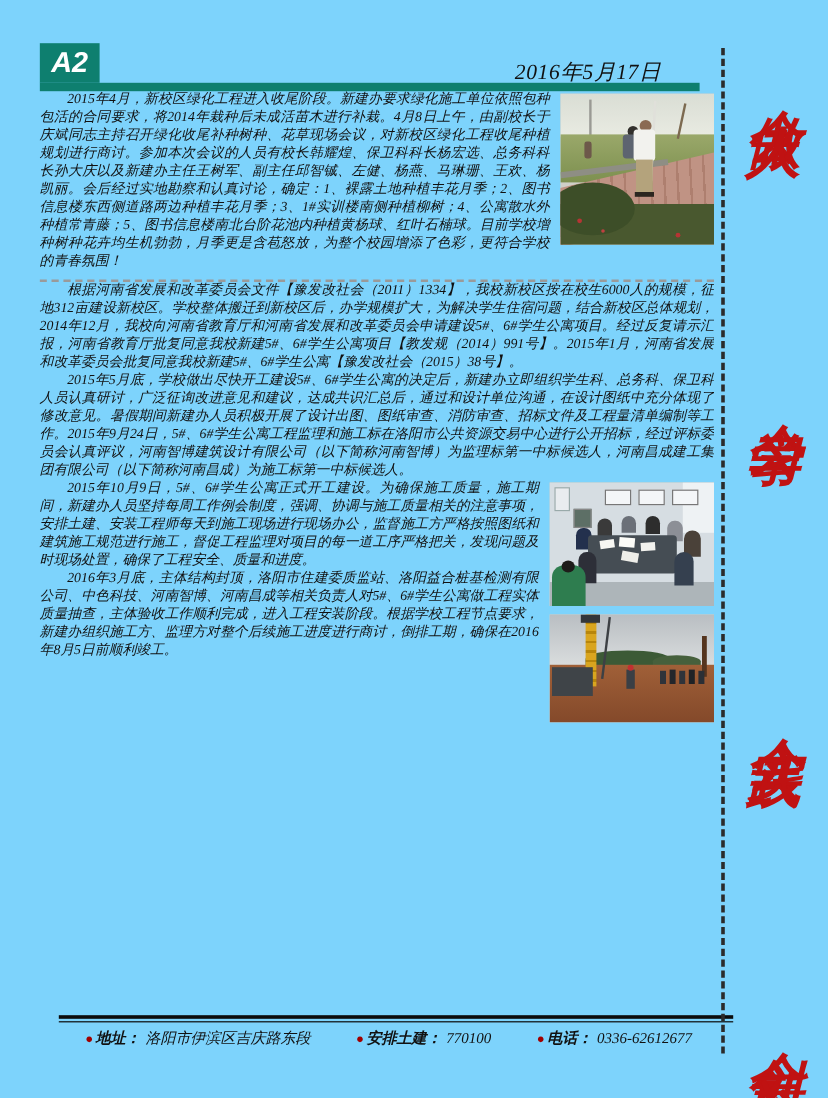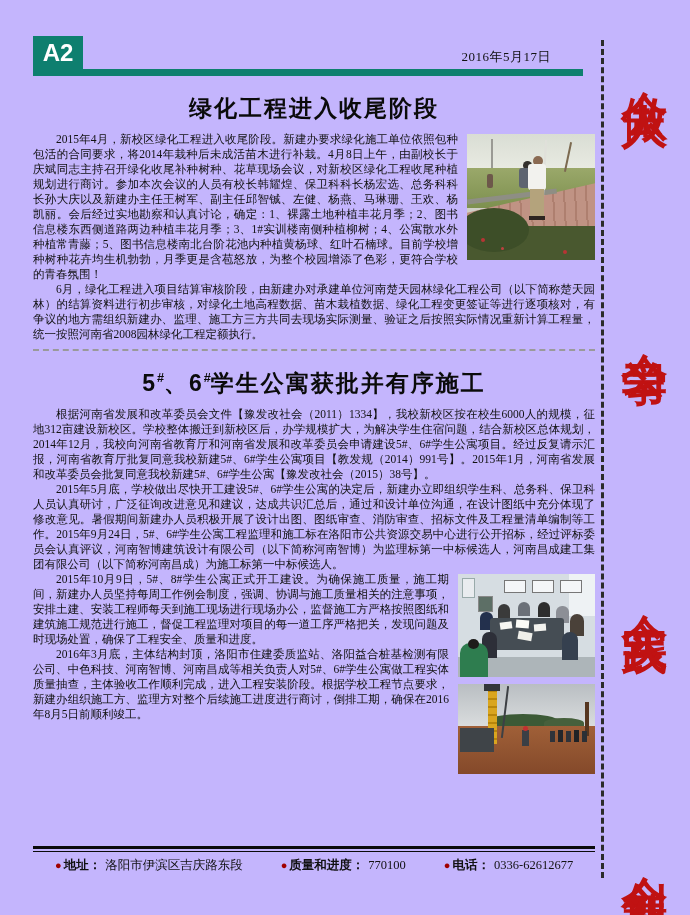--- a/index.html
+++ b/index.html
@@ -1,34 +1,34 @@
 <!DOCTYPE html>
 <html><head>
 <meta charset="utf-8">
 <style>
   * { box-sizing: border-box; }
   html,body { margin:0; padding:0; }
   body {
     width:690px; height:915px; position:relative; background:#ffffff;
     font-family:"Liberation Serif","DejaVu Serif",serif; color:#111;
   }
-  .page { position:absolute; inset:0; background:#c4b5fd; overflow:hidden; }
+  .page { position:absolute; inset:0; background:#7dd3fc; overflow:hidden;font-style:italic; }
 
   
   .main { position:absolute; left:33px; top:0; width:562px; height:915px; }
   .flowarea { position:absolute; left:0; top:0; width:562px; height:843px; overflow:hidden; }
 
   
   .masthead { position:relative; height:76px; }
   .edition-box {
     position:absolute; left:0; top:36px; width:50px; height:33px;
     background:#0e7f6f; color:#fff; display:flex; align-items:center; justify-content:center;
     font-family:"Liberation Sans","DejaVu Sans",sans-serif; font-weight:700; font-size:24px;
   }
-  .issue-date { position:absolute; right:44px; top:48px; font-size:13px; letter-spacing:.5px; }
+  .issue-date { position:absolute; right:44px; top:48px; font-size:18px; letter-spacing:.5px; }
   .teal-bar { position:absolute; left:0; top:69px; width:550px; height:7px; background:#0e7f6f; }
 
   
   h1.a-title {
     margin:17px 0 8px; text-align:center; font-family:"Liberation Sans","DejaVu Sans",sans-serif;
     font-weight:700; font-size:23px; letter-spacing:2px; color:#0b0b0b;
   }
   h1.a-title sup { font-size:55%; vertical-align:super; letter-spacing:0; }
   .a-body { font-size:11.5px; line-height:15px; text-align:justify; }
   .a-body p { margin:0; text-indent:2em; }
@@ -100,21 +100,21 @@
   .p3-mast2{right:6px;top:18px;width:4px;height:34px;background:#55351f;}
   .p3-worker{left:64px;top:46px;width:7px;height:16px;background:#3a3f45;}
   .p3-helmet{left:65px;top:42px;width:5px;height:5px;background:#c23030;border-radius:50%;}
   .p3-g1{left:92px;top:47px;width:5px;height:11px;background:#2f333a;}
   .p3-g2{left:100px;top:46px;width:5px;height:12px;background:#23262b;}
   .p3-g3{left:108px;top:47px;width:5px;height:11px;background:#2f333a;}
   .p3-g4{left:116px;top:46px;width:5px;height:12px;background:#1f2226;}
   .p3-g5{left:124px;top:47px;width:5px;height:11px;background:#2b2f35;}
 
   
-  .pagefooter { position:absolute; left:0; top:846px; width:562px; }
+  .pagefooter { position:absolute; left:16px; top:846px; width:562px; }
   .foot-rule { border-top:3px solid #0b0b0b; border-bottom:1px solid #0b0b0b; height:6px; }
   .foot-row { display:flex; gap:38px; padding-left:22px; margin-top:5px; font-size:12.5px; }
   .foot-item { white-space:nowrap; }
   .bullet { color:#a00000; font-size:11px; margin-right:2px; }
   .foot-label { font-weight:700; }
   .foot-value { margin-left:4px; }
 
   
   .sidebar {
     position:absolute; left:601px; top:40px; width:86px; height:838px;
@@ -138,21 +138,20 @@
 
       <div class="masthead">
         <div class="edition-box">
           <span>A2</span>
         </div>
         <div class="issue-date">2016年5月17日</div>
         <div class="teal-bar"></div>
       </div>
 
       <article>
-        <h1 class="a-title">绿化工程进入收尾阶段</h1>
         <div class="a-body">
           <div class="photo photo1">
             <div class="p1-sky"></div>
             <div class="p1-lamp"></div>
             <div class="p1-grass"></div>
             <div class="p1-path"></div>
             <div class="p1-curb"></div>
             <div class="p1-far"></div>
             <div class="p1-pole"></div>
             <div class="p1-twig"></div>
@@ -162,28 +161,26 @@
             <div class="p1-shirt"></div>
             <div class="p1-pants"></div>
             <div class="p1-shoes"></div>
             <div class="p1-bush"></div>
             <div class="p1-bush2"></div>
             <div class="p1-flower1"></div>
             <div class="p1-flower2"></div>
             <div class="p1-flower3"></div>
           </div>
           <p>2015年4月，新校区绿化工程进入收尾阶段。新建办要求绿化施工单位依照包种包活的合同要求，将2014年栽种后未成活苗木进行补栽。4月8日上午，由副校长于庆斌同志主持召开绿化收尾补种树种、花草现场会议，对新校区绿化工程收尾种植规划进行商讨。参加本次会议的人员有校长韩耀煌、保卫科科长杨宏选、总务科科长孙大庆以及新建办主任王树军、副主任邱智铖、左健、杨燕、马琳珊、王欢、杨凯丽。会后经过实地勘察和认真讨论，确定：1、裸露土地种植丰花月季；2、图书信息楼东西侧道路两边种植丰花月季；3、1#实训楼南侧种植柳树；4、公寓散水外种植常青藤；5、图书信息楼南北台阶花池内种植黄杨球、红叶石楠球。目前学校增种树种花卉均生机勃勃，月季更是含苞怒放，为整个校园增添了色彩，更符合学校的青春氛围！</p>
-          <p>6月，绿化工程进入项目结算审核阶段，由新建办对承建单位河南楚天园林绿化工程公司（以下简称楚天园林）的结算资料进行初步审核，对绿化土地高程数据、苗木栽植数据、绿化工程变更签证等进行逐项核对，有争议的地方需组织新建办、监理、施工方三方共同去现场实际测量、验证之后按照实际情况重新计算工程量，统一按照河南省2008园林绿化工程定额执行。</p>
         </div>
       </article>
 
       <div class="article-sep"></div>
 
       <article>
-        <h1 class="a-title"><span>5</span><sup>#</sup><span>、6</span><sup>#</sup><span>学生公寓获批并有序施工</span></h1>
         <div class="a-body">
           <p>根据河南省发展和改革委员会文件【豫发改社会（2011）1334】，我校新校区按在校生6000人的规模，征地312亩建设新校区。学校整体搬迁到新校区后，办学规模扩大，为解决学生住宿问题，结合新校区总体规划，2014年12月，我校向河南省教育厅和河南省发展和改革委员会申请建设5#、6#学生公寓项目。经过反复请示汇报，河南省教育厅批复同意我校新建5#、6#学生公寓项目【教发规（2014）991号】。2015年1月，河南省发展和改革委员会批复同意我校新建5#、6#学生公寓【豫发改社会（2015）38号】。</p>
           <p>2015年5月底，学校做出尽快开工建设5#、6#学生公寓的决定后，新建办立即组织学生科、总务科、保卫科人员认真研讨，广泛征询改进意见和建议，达成共识汇总后，通过和设计单位沟通，在设计图纸中充分体现了修改意见。暑假期间新建办人员积极开展了设计出图、图纸审查、消防审查、招标文件及工程量清单编制等工作。2015年9月24日，5#、6#学生公寓工程监理和施工标在洛阳市公共资源交易中心进行公开招标，经过评标委员会认真评议，河南智博建筑设计有限公司（以下简称河南智博）为监理标第一中标候选人，河南昌成建工集团有限公司（以下简称河南昌成）为施工标第一中标候选人。</p>
           <div class="photostack">
             <div class="photo photo2">
               <div class="p2-wall"></div>
               <div class="p2-window"></div>
               <div class="p2-poster"></div>
               <div class="p2-f1"></div>
               <div class="p2-f2"></div>
@@ -221,31 +218,31 @@
               <div class="p3-worker"></div>
               <div class="p3-helmet"></div>
 
               <div class="p3-g1"></div>
               <div class="p3-g2"></div>
               <div class="p3-g3"></div>
               <div class="p3-g4"></div>
               <div class="p3-g5"></div>
             </div>
           </div>
-          <p>2015年10月9日，5#、8#学生公寓正式开工建设。为确保施工质量，施工期间，新建办人员坚持每周工作例会制度，强调、协调与施工质量相关的注意事项，安排土建、安装工程师每天到施工现场进行现场办公，监督施工方严格按照图纸和建筑施工规范进行施工，督促工程监理对项目的每一道工序严格把关，发现问题及时现场处置，确保了工程安全、质量和进度。</p>
+          <p>2015年10月9日，5#、6#学生公寓正式开工建设。为确保施工质量，施工期间，新建办人员坚持每周工作例会制度，强调、协调与施工质量相关的注意事项，安排土建、安装工程师每天到施工现场进行现场办公，监督施工方严格按照图纸和建筑施工规范进行施工，督促工程监理对项目的每一道工序严格把关，发现问题及时现场处置，确保了工程安全、质量和进度。</p>
           <p>2016年3月底，主体结构封顶，洛阳市住建委质监站、洛阳益合桩基检测有限公司、中色科技、河南智博、河南昌成等相关负责人对5#、6#学生公寓做工程实体质量抽查，主体验收工作顺利完成，进入工程安装阶段。根据学校工程节点要求，新建办组织施工方、监理方对整个后续施工进度进行商讨，倒排工期，确保在2016年8月5日前顺利竣工。</p>
         </div>
       </article>
     </div>
 
     <div class="pagefooter">
       <div class="foot-rule"></div>
       <div class="foot-row">
         <span class="foot-item"><span class="bullet">●</span><span class="foot-label">地址：</span><span class="foot-value">洛阳市伊滨区吉庆路东段</span></span>
-        <span class="foot-item"><span class="bullet">●</span><span class="foot-label">质量和进度：</span><span class="foot-value">770100</span></span>
+        <span class="foot-item"><span class="bullet">●</span><span class="foot-label">安排土建：</span><span class="foot-value">770100</span></span>
         <span class="foot-item"><span class="bullet">●</span><span class="foot-label">电话：</span><span class="foot-value">0336-62612677</span></span>
       </div>
     </div>
   </div>
 
   <aside class="sidebar">
     <div class="motto">会做人</div>
     <div class="motto">会学习</div>
     <div class="motto">会实践</div>
     <div class="motto">会创新</div>

